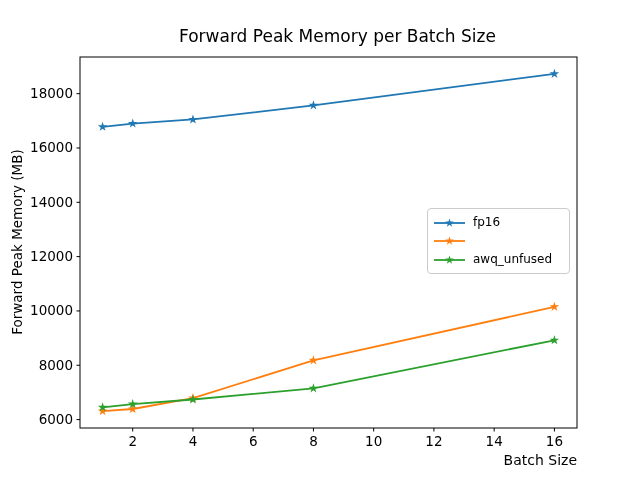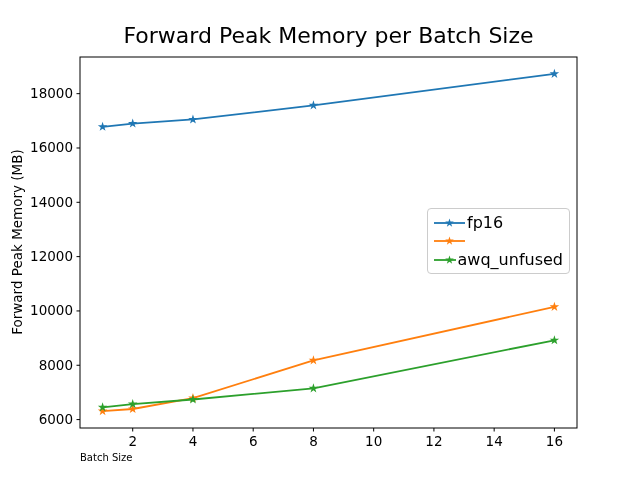--- a/index.html
+++ b/index.html
@@ -10,31 +10,31 @@
   }
   .figure {
     position: relative;
     width: 640px; height: 480px;
     background: #ffffff;
     overflow: hidden;
   }
   #plot-svg { position: absolute; left: 0; top: 0; }
   .title {
     position: absolute;
-    left: 80px; top: 26px; width: 497px;
+    left: 89px; top: 26px; width: 497px;
     text-align: center;
-    font-size: 22px;
+    font-size: 17px;
     line-height: 20px;
     white-space: nowrap;
   }
   .xlabel {
     position: absolute;
     left: 80px; top: 452px; width: 497px;
-    text-align: left;
-    font-size: 10px;
+    text-align: right;
+    font-size: 14px;
     white-space: nowrap;
   }
   .ylabel {
     position: absolute;
     left: 17px; top: 242px;
     transform: translate(-50%, -50%) rotate(-90deg);
     font-size: 13.5px;
     white-space: nowrap;
   }
   .legend {
@@ -46,22 +46,22 @@
     border-radius: 4px;
     background: rgba(255,255,255,0.9);
     display: flex;
     flex-direction: column;
     justify-content: space-around;
     padding: 3px 6px;
   }
   .legend-row {
     display: flex;
     align-items: center;
-    gap: 2px;
-    font-size: 16px;
+    gap: 8px;
+    font-size: 12px;
     line-height: 19px;
     white-space: nowrap;
   }
   .tick-label-y { font-size: 13.5px; }
   .tick-label-x { font-size: 13.5px; }
 </style>
 </head>
 <body>
 
 <div class="figure">

